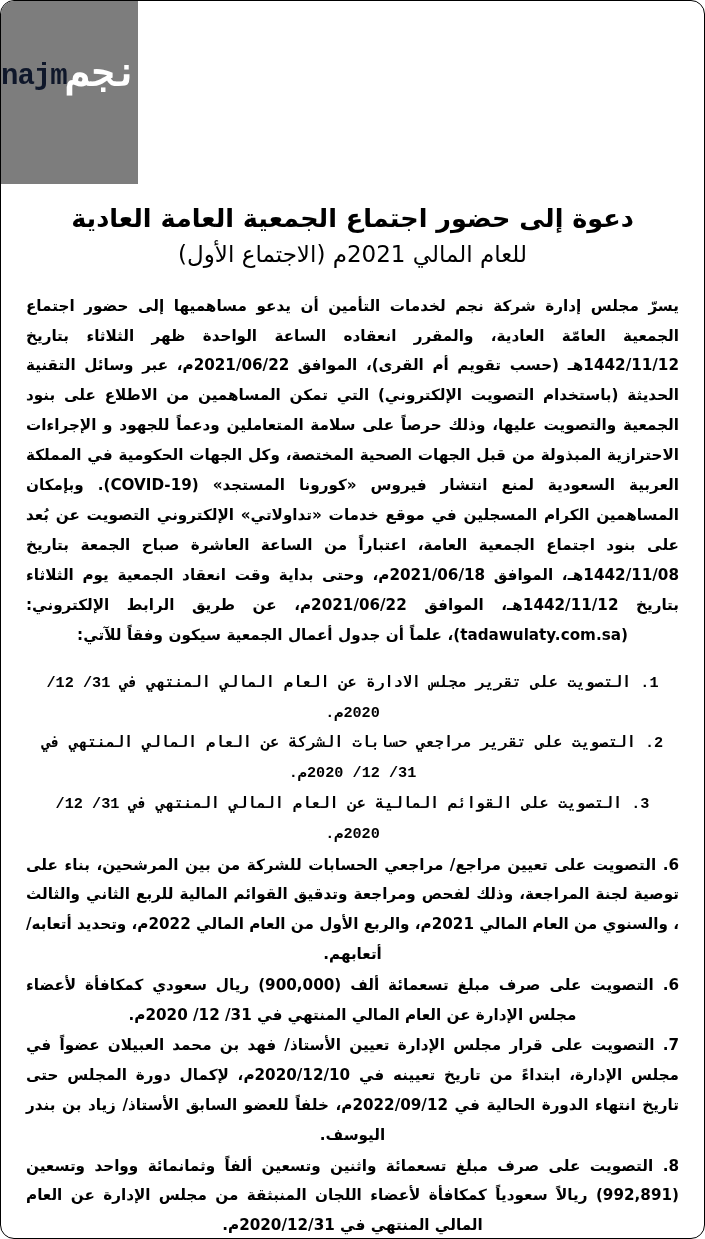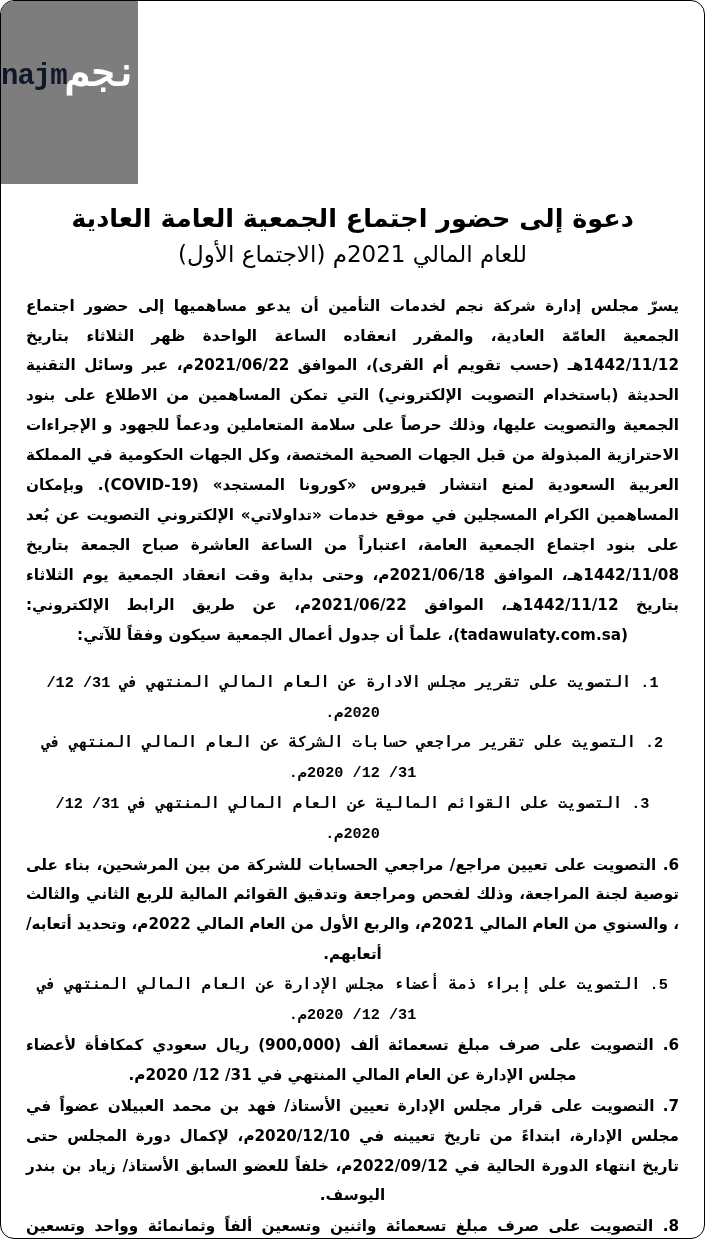--- a/index.html
+++ b/index.html
@@ -137,21 +137,20 @@
       <div class="title-line2">للعام المالي 2021م (الاجتماع الأول)</div>
     </div>
 
     <p class="intro">يسرّ مجلس إدارة شركة نجم لخدمات التأمين أن يدعو مساهميها إلى حضور اجتماع الجمعية العامّة العادية، والمقرر انعقاده الساعة الواحدة ظهر الثلاثاء بتاريخ 1442/11/12هـ (حسب تقويم أم القرى)، الموافق 2021/06/22م، عبر وسائل التقنية الحديثة (باستخدام التصويت الإلكتروني) التي تمكن المساهمين من الاطلاع على بنود الجمعية والتصويت عليها، وذلك حرصاً على سلامة المتعاملين ودعماً للجهود و الإجراءات الاحترازية المبذولة من قبل الجهات الصحية المختصة، وكل الجهات الحكومية في المملكة العربية السعودية لمنع انتشار فيروس «كورونا المستجد» (COVID-19). وبإمكان المساهمين الكرام المسجلين في موقع خدمات «تداولاتي» الإلكتروني التصويت عن بُعد على بنود اجتماع الجمعية العامة، اعتباراً من الساعة العاشرة صباح الجمعة بتاريخ 1442/11/08هـ، الموافق 2021/06/18م، وحتى بداية وقت انعقاد الجمعية يوم الثلاثاء بتاريخ 1442/11/12هـ، الموافق 2021/06/22م، عن طريق الرابط الإلكتروني: (tadawulaty.com.sa)، علماً أن جدول أعمال الجمعية سيكون وفقاً للآتي:</p>
 
     <ul class="agenda">
       <li class="short">1. التصويت على تقرير مجلس الادارة عن العام المالي المنتهي في 31/ 12/ 2020م.</li>
       <li class="short">2. التصويت على تقرير مراجعي حسابات الشركة عن العام المالي المنتهي في 31/ 12/ 2020م.</li>
       <li class="short">3. التصويت على القوائم المالية عن العام المالي المنتهي في 31/ 12/ 2020م.</li>
       <li>6. التصويت على تعيين مراجع/ مراجعي الحسابات للشركة من بين المرشحين، بناء على توصية لجنة المراجعة، وذلك لفحص ومراجعة وتدقيق القوائم المالية للربع الثاني والثالث ، والسنوي من العام المالي 2021م، والربع الأول من العام المالي 2022م، وتحديد أتعابه/ أتعابهم.</li>
-      <li class="short">5. التصويت على إبراء ذمة أعضاء مجلس الإدارة عن العام المالي المنتهي في 31/ 12/ 2020م.</li>
       <li>6. التصويت على صرف مبلغ تسعمائة ألف (900,000) ريال سعودي كمكافأة لأعضاء مجلس الإدارة عن العام المالي المنتهي في 31/ 12/ 2020م.</li>
       <li>7. التصويت على قرار مجلس الإدارة تعيين الأستاذ/ فهد بن محمد العبيلان عضواً في مجلس الإدارة، ابتداءً من تاريخ تعيينه في 2020/12/10م، لإكمال دورة المجلس حتى تاريخ انتهاء الدورة الحالية في 2022/09/12م، خلفاً للعضو السابق الأستاذ/ زياد بن بندر اليوسف.</li>
       <li>8. التصويت على صرف مبلغ تسعمائة واثنين وتسعين ألفاً وثمانمائة وواحد وتسعين (992,891) ريالاً سعودياً كمكافأة لأعضاء اللجان المنبثقة من مجلس الإدارة عن العام المالي المنتهي في 2020/12/31م.</li>
 
     </ul>
 
   </div>
 </div>
 
 </body></html>

